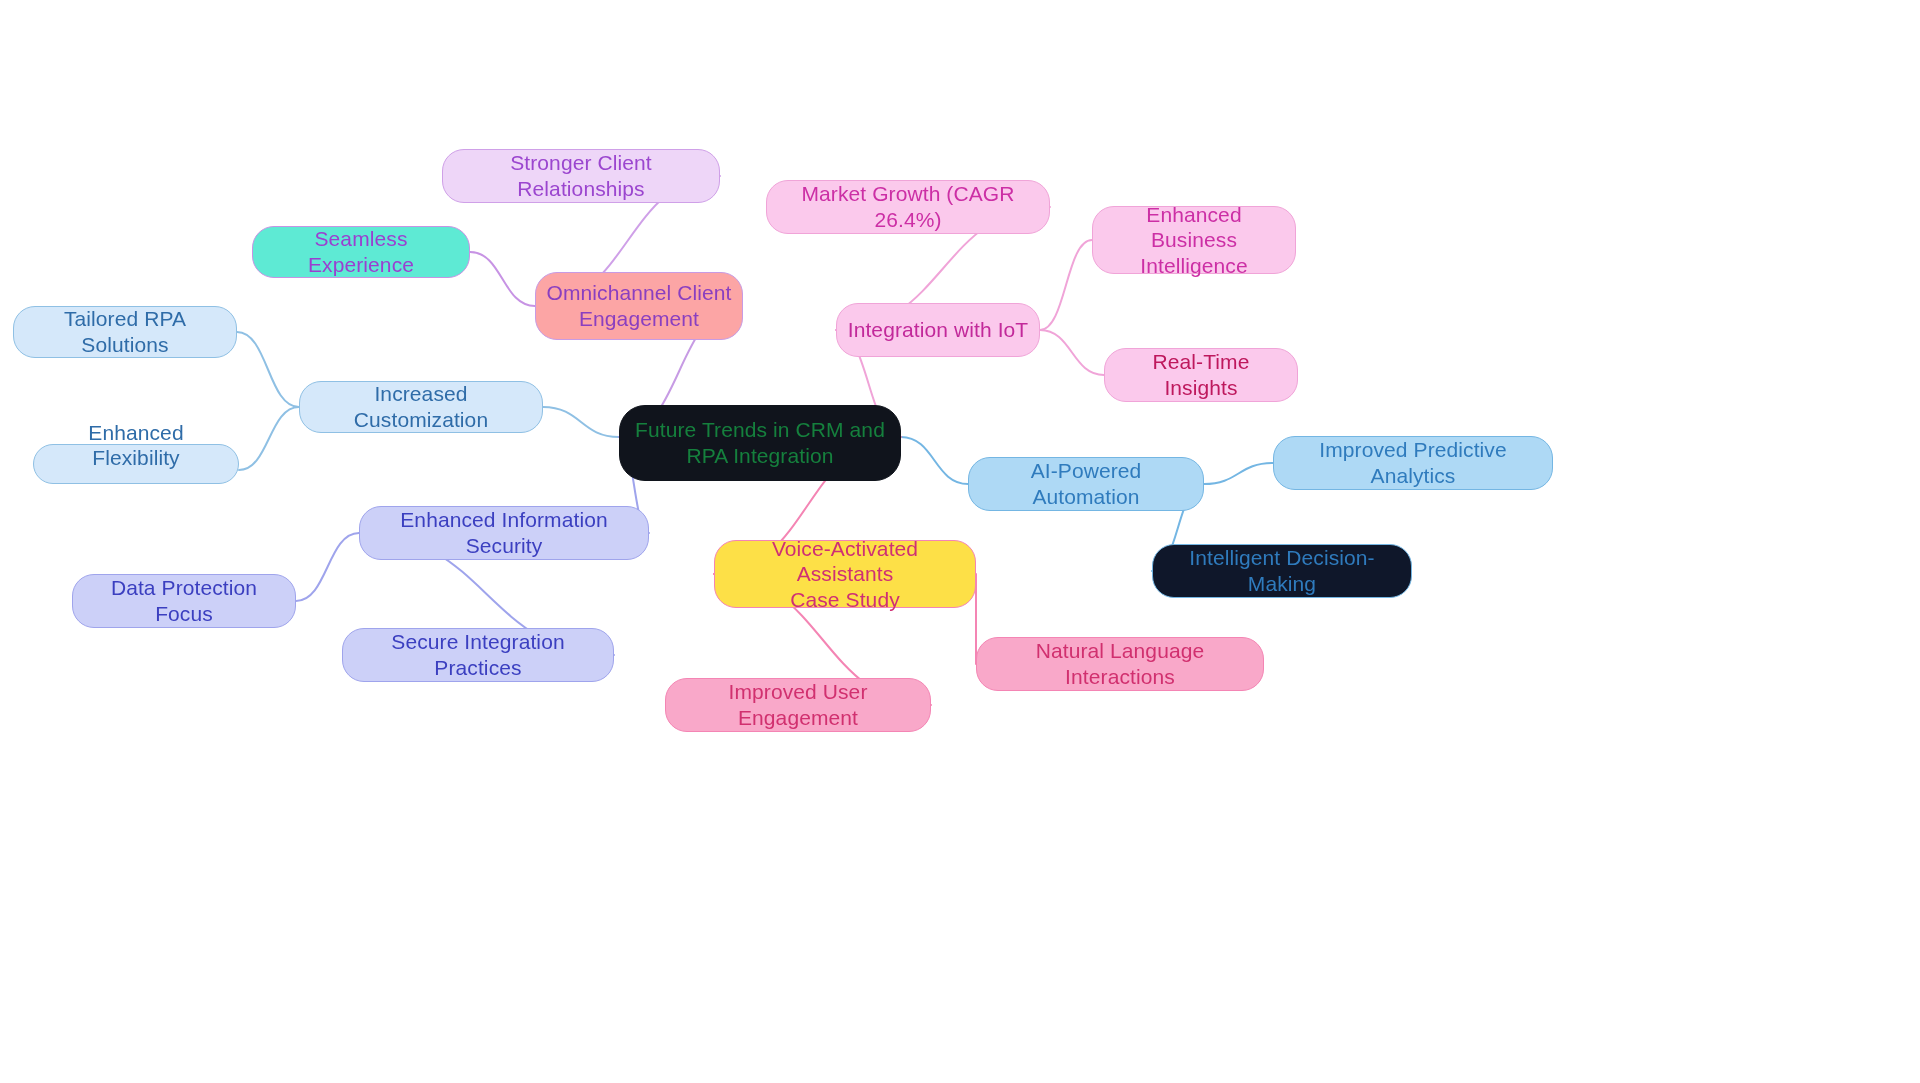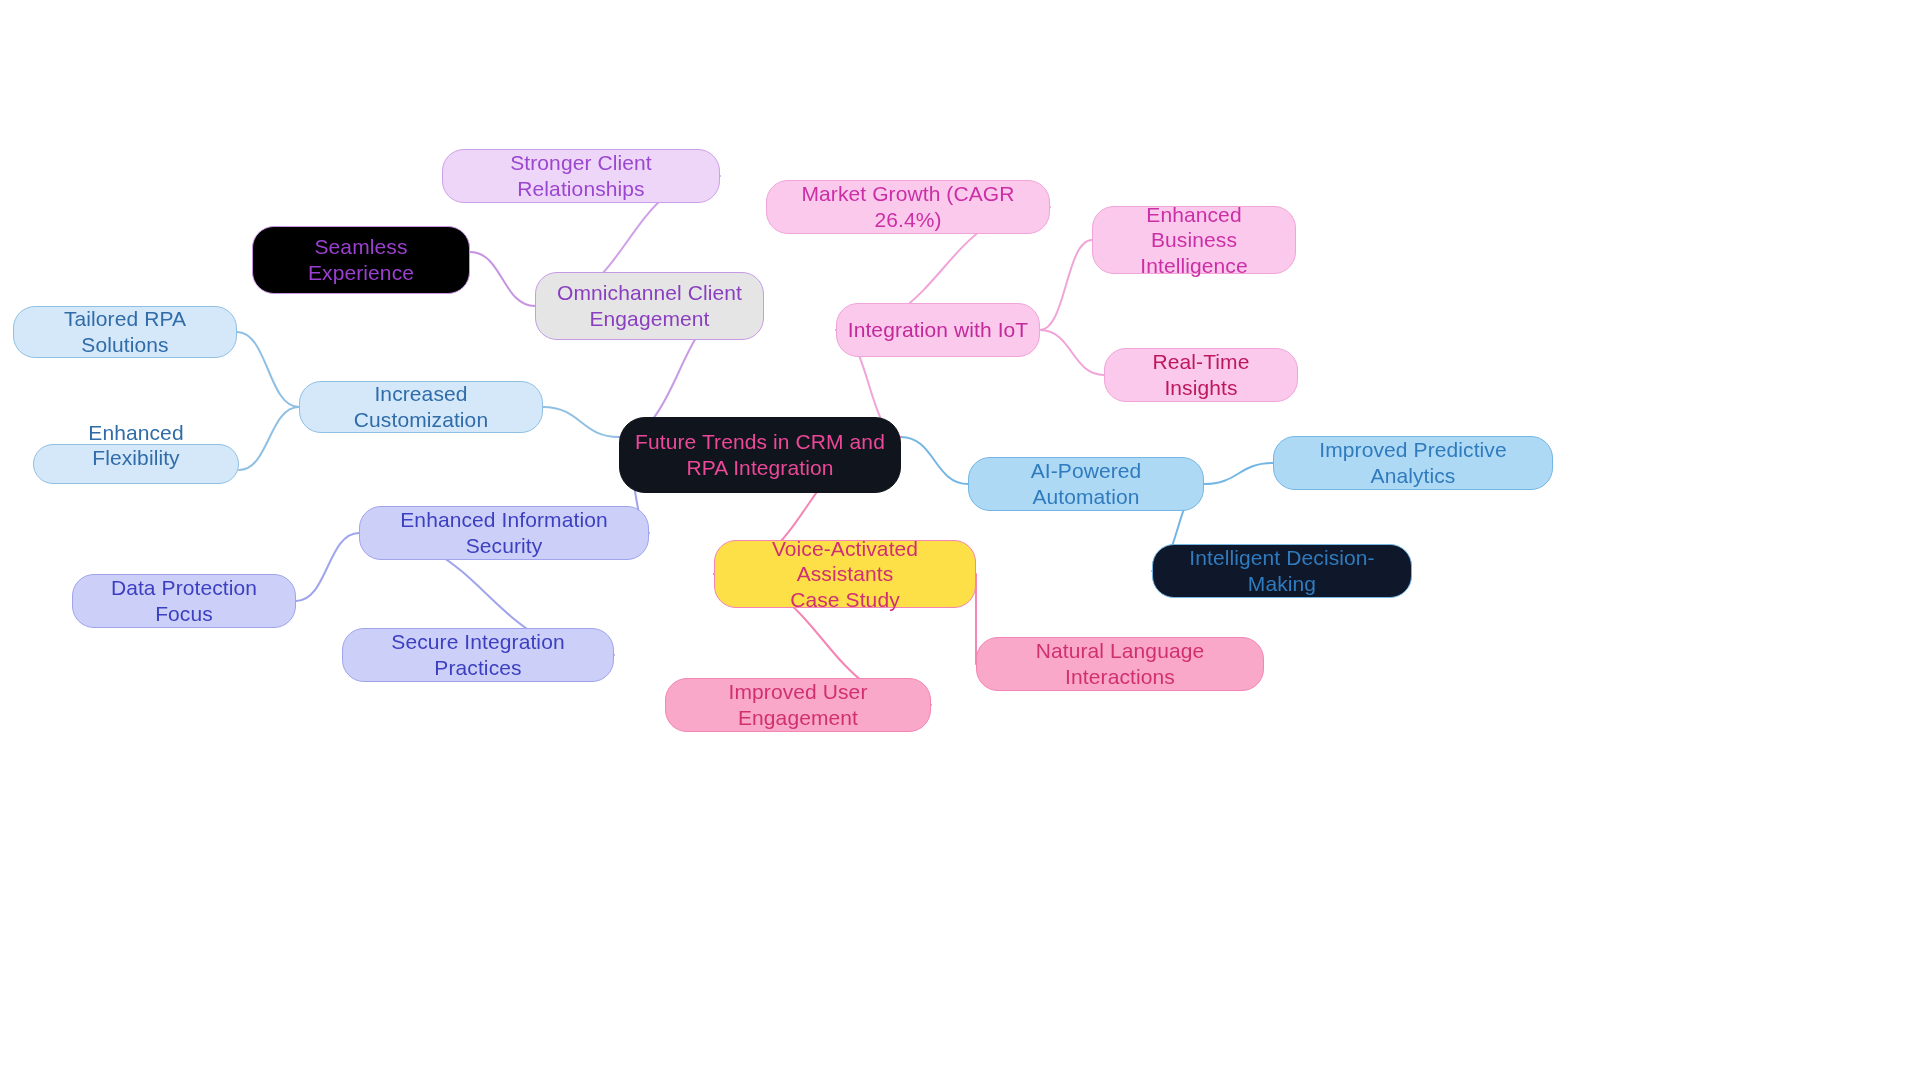--- a/index.html
+++ b/index.html
@@ -72,28 +72,28 @@
       <path d="M 1204 484 C 1238.5 484, 1238.5 463, 1273 463" fill="none" stroke="#74b6e3" stroke-width="2" stroke-linecap="round"></path>
       <path d="M 1204 484 C 1178 484, 1178 571, 1152 571" fill="none" stroke="#74b6e3" stroke-width="2" stroke-linecap="round"></path>
       <path d="M 901 437 C 807.5 437, 807.5 574, 714 574" fill="none" stroke="#f485b4" stroke-width="2" stroke-linecap="round"></path>
       <path d="M 976 574 C 976 574, 976 664, 976 664" fill="none" stroke="#f485b4" stroke-width="2" stroke-linecap="round"></path>
       <path d="M 714 574 C 822.5 574, 822.5 705, 931 705" fill="none" stroke="#f485b4" stroke-width="2" stroke-linecap="round"></path>
       <path d="M 619 437 C 634 437, 634 533, 649 533" fill="none" stroke="#9fa4ec" stroke-width="2" stroke-linecap="round"></path>
       <path d="M 359 533 C 327.5 533, 327.5 601, 296 601" fill="none" stroke="#9fa4ec" stroke-width="2" stroke-linecap="round"></path>
       <path d="M 359 533 C 486.5 533, 486.5 655, 614 655" fill="none" stroke="#9fa4ec" stroke-width="2" stroke-linecap="round"></path>
     </svg>
   <div id="nodes-layer">
-      <div class="node root" style="left: 619px; top: 417px; width: 282px; height: 76px; background: rgb(16, 20, 28); color: #ec4899; border-color: rgb(16, 20, 28);"><span>Future Trends in CRM and RPA Integration</span></div>
+      <div class="node root" style="left: 619px; top: 405px; width: 282px; height: 76px; background: rgb(16, 20, 28); color: #15803d; border-color: rgb(16, 20, 28);"><span>Future Trends in CRM and RPA Integration</span></div>
       <div class="node branch" style="left: 299px; top: 381px; width: 244px; height: 52px; background: rgb(213, 232, 250); color: rgb(47, 108, 168); border-color: rgb(143, 192, 228);"><span>Increased Customization</span></div>
       <div class="node leaf" style="left: 13px; top: 306px; width: 224px; height: 52px; background: rgb(213, 232, 250); color: rgb(47, 108, 168); border-color: rgb(143, 192, 228);"><span>Tailored RPA Solutions</span></div>
       <div class="node leaf" style="left: 33px; top: 444px; width: 206px; height: 40px; background: rgb(213, 232, 250); color: rgb(47, 108, 168); border-color: rgb(143, 192, 228); align-items: flex-end;"><span>Enhanced Flexibility</span></div>
-      <div class="node branch" style="left: 535px; top: 272px; width: 229px; height: 68px; background: #e5e5e5; color: rgb(138, 63, 192); border-color: rgb(199, 155, 228);"><span>Omnichannel Client
+      <div class="node branch" style="left: 535px; top: 272px; width: 208px; height: 68px; background: #fca5a5; color: rgb(138, 63, 192); border-color: rgb(199, 155, 228);"><span>Omnichannel Client
 Engagement</span></div>
       <div class="node leaf" style="left: 442px; top: 149px; width: 278px; height: 54px; background: rgb(238, 214, 248); color: rgb(155, 70, 207); border-color: rgb(207, 160, 232);"><span>Stronger Client Relationships</span></div>
-      <div class="node leaf" style="left: 252px; top: 226px; width: 218px; height: 68px; background: #000000; color: rgb(155, 63, 208); border-color: rgb(199, 147, 228);"><span>Seamless Experience</span></div>
+      <div class="node leaf" style="left: 252px; top: 226px; width: 218px; height: 52px; background: #5eead4; color: rgb(155, 63, 208); border-color: rgb(199, 147, 228);"><span>Seamless Experience</span></div>
       <div class="node branch" style="left: 836px; top: 303px; width: 204px; height: 54px; background: rgb(251, 201, 236); color: rgb(194, 41, 154); border-color: rgb(240, 164, 216);"><span>Integration with IoT</span></div>
       <div class="node leaf" style="left: 766px; top: 180px; width: 284px; height: 54px; background: rgb(251, 201, 236); color: rgb(204, 47, 165); border-color: rgb(240, 164, 216);"><span>Market Growth (CAGR 26.4%)</span></div>
       <div class="node leaf" style="left: 1092px; top: 206px; width: 204px; height: 68px; background: rgb(251, 201, 236); color: rgb(204, 47, 165); border-color: rgb(240, 164, 216);"><span>Enhanced Business
 Intelligence</span></div>
       <div class="node leaf" style="left: 1104px; top: 348px; width: 194px; height: 54px; background: rgb(251, 201, 236); color: #be185d; border-color: rgb(240, 164, 216);"><span>Real-Time Insights</span></div>
       <div class="node branch" style="left: 968px; top: 457px; width: 236px; height: 54px; background: rgb(174, 217, 245); color: rgb(47, 123, 189); border-color: rgb(116, 182, 227);"><span>AI-Powered Automation</span></div>
       <div class="node leaf" style="left: 1273px; top: 436px; width: 280px; height: 54px; background: rgb(174, 217, 245); color: rgb(47, 123, 189); border-color: rgb(116, 182, 227);"><span>Improved Predictive Analytics</span></div>
       <div class="node leaf" style="left: 1152px; top: 544px; width: 260px; height: 54px; background: #0f172a; color: rgb(47, 123, 189); border-color: rgb(116, 182, 227);"><span>Intelligent Decision-Making</span></div>
       <div class="node branch" style="left: 714px; top: 540px; width: 262px; height: 68px; background: #fde047; color: rgb(207, 47, 116); border-color: rgb(244, 133, 180);"><span>Voice-Activated Assistants
 Case Study</span></div>

